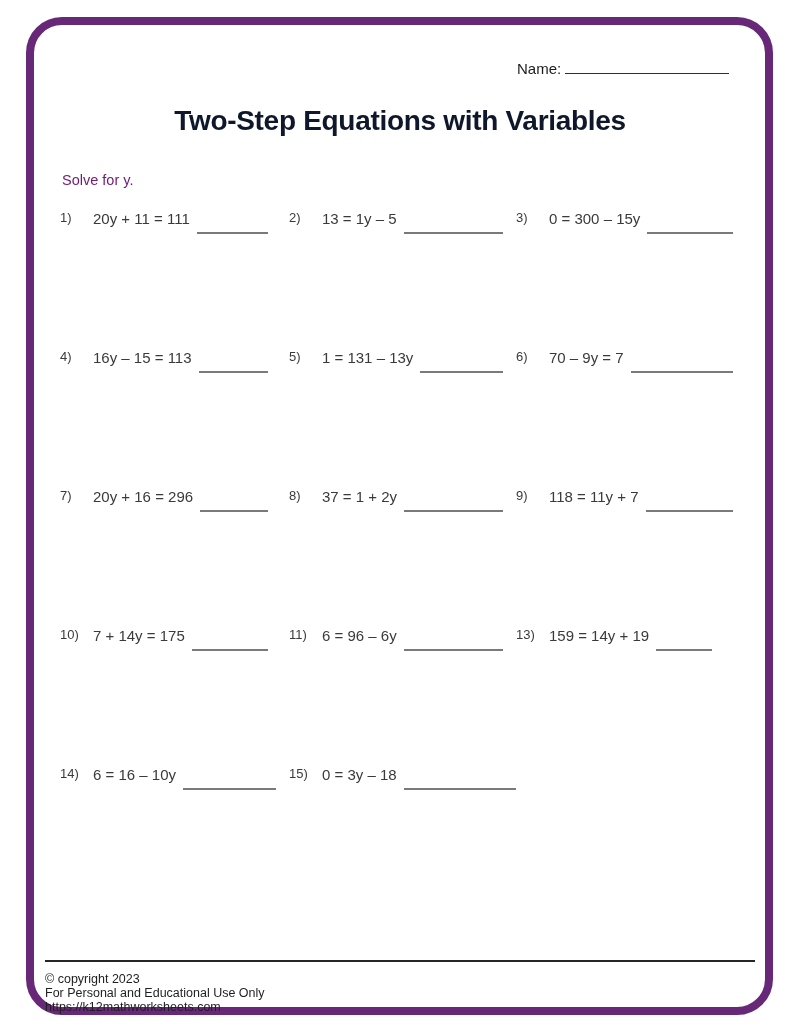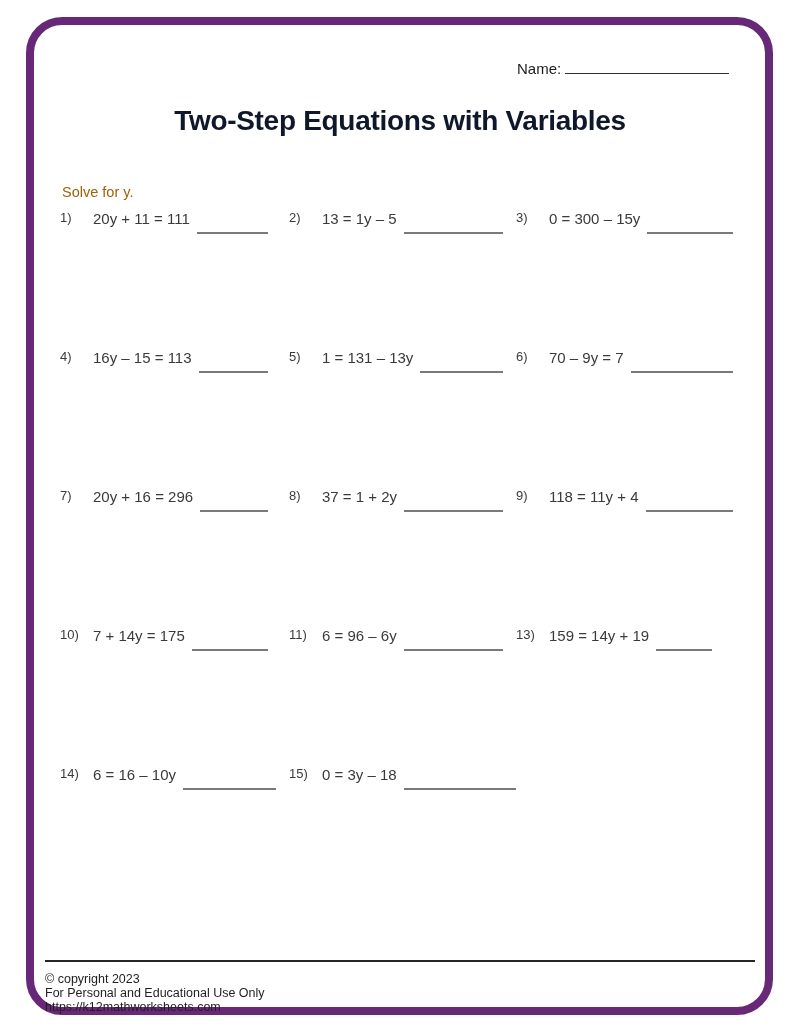--- a/index.html
+++ b/index.html
@@ -38,22 +38,22 @@
     position:absolute;
     left:0;top:105px;width:800px;
     text-align:center;
     font-size:28px;font-weight:bold;
     letter-spacing:-0.3px;
     color:#0f172a;
   }
   
   #instruction{
     position:absolute;
-    left:62px;top:184px;
-    font-size:14.5px;color:#a16207;
+    left:62px;top:172px;
+    font-size:14.5px;color:#701a75;
   }
   
   #problems-grid{
     position:absolute;
     left:60px;top:210px;
     display:grid;
     grid-template-columns:229px 227px 217px;
     grid-auto-rows:139px;
   }
   .cell{
@@ -154,21 +154,21 @@
         <span class="eq">20y + 16 = 296</span>
         <span class="ansline"></span>
       </div>
       <div class="cell c2">
         <span class="num">8)</span>
         <span class="eq">37 = 1 + 2y</span>
         <span class="ansline"></span>
       </div>
       <div class="cell c3">
         <span class="num">9)</span>
-        <span class="eq">118 = 11y + 4</span>
+        <span class="eq">118 = 11y + 7</span>
         <span class="ansline"></span>
       </div>
       <div class="cell c1">
         <span class="num">10)</span>
         <span class="eq">7 + 14y = 175</span>
         <span class="ansline"></span>
       </div>
       <div class="cell c2">
         <span class="num">11)</span>
         <span class="eq">6 = 96 – 6y</span>

